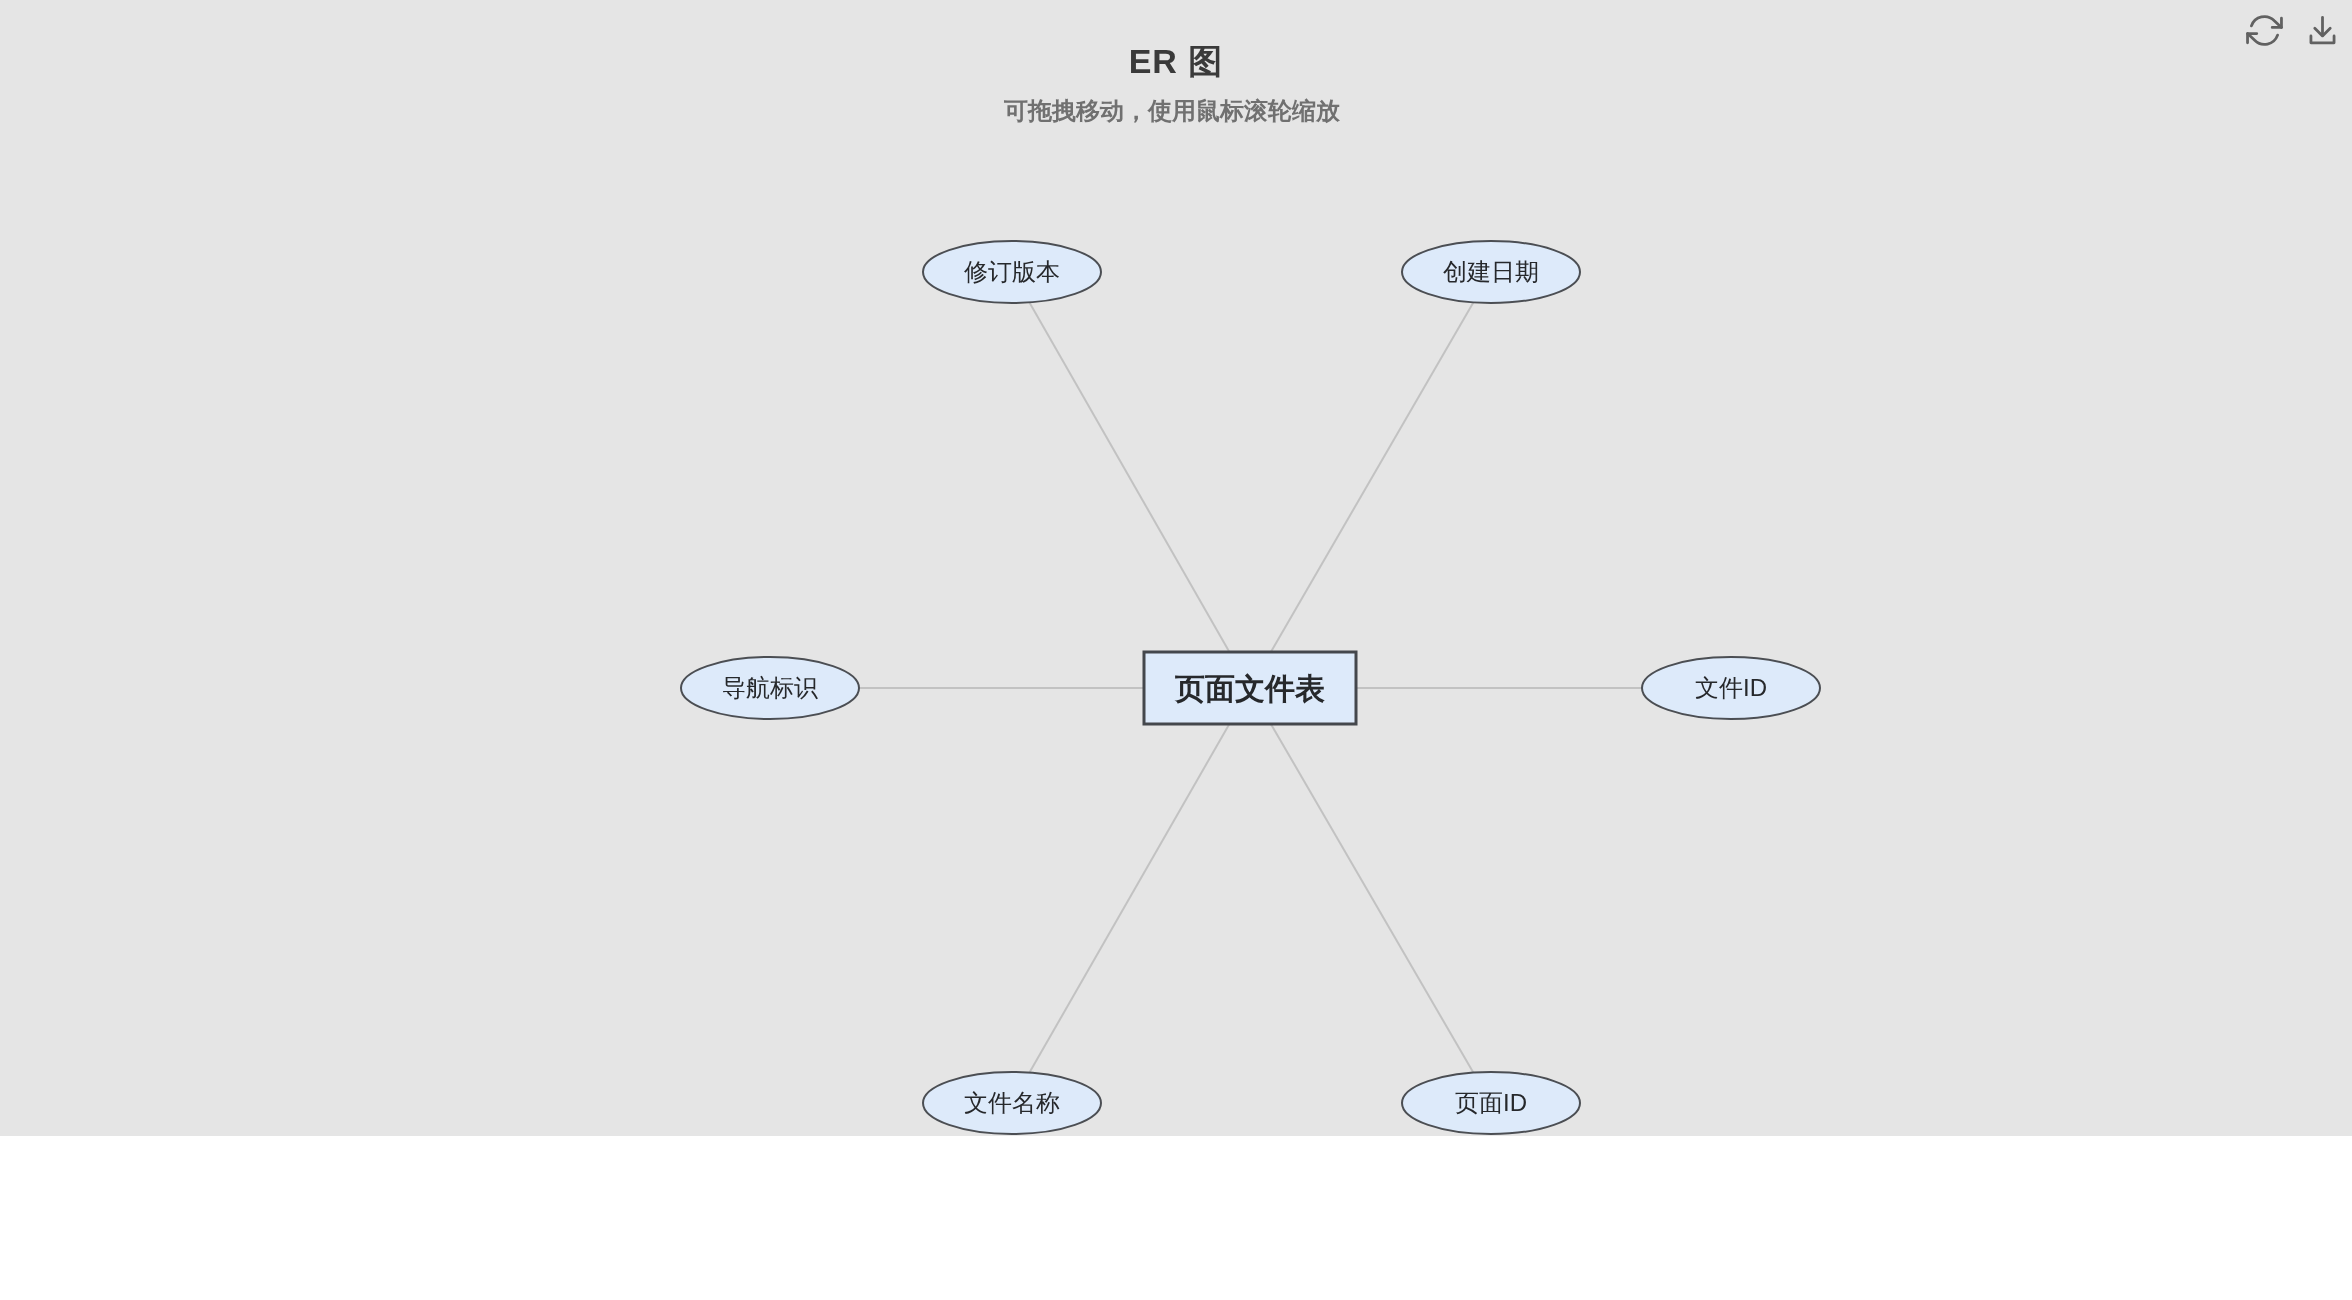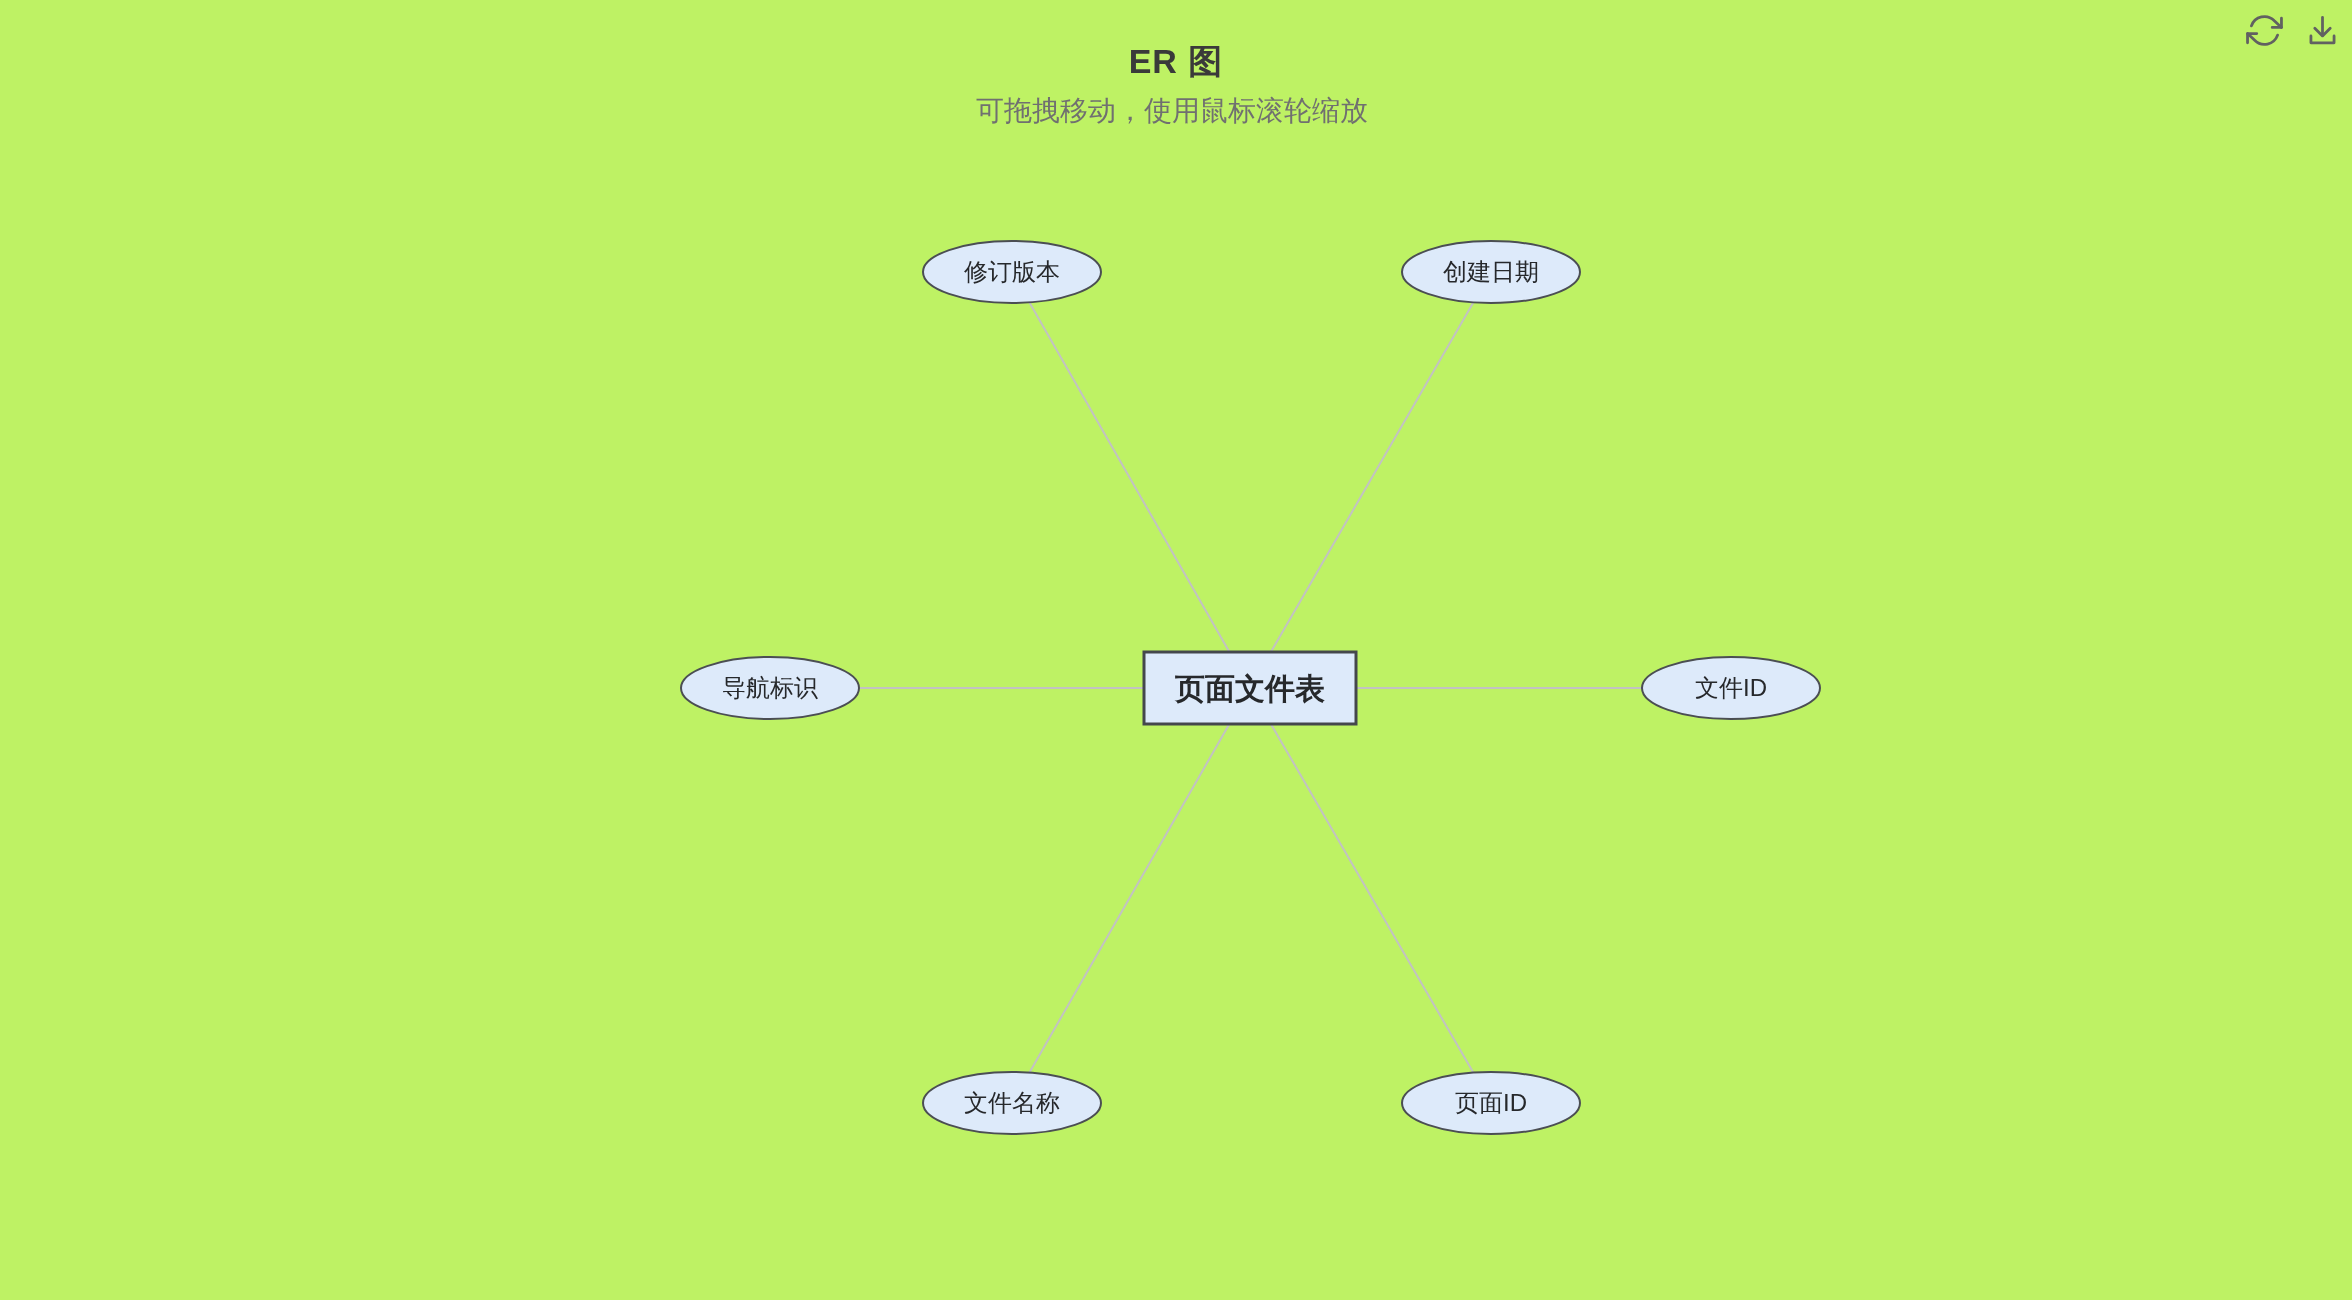--- a/index.html
+++ b/index.html
@@ -4,45 +4,46 @@
 <style>
   html, body {
     margin: 0;
     padding: 0;
     background: #ffffff;
     font-family: "Liberation Sans", "DejaVu Sans", sans-serif;
   }
   .page {
     position: relative;
     width: 2352px;
-    height: 1300px;
-    background: #bef264;
+    height: 1136px;
+    background: #e5e5e5;
     overflow: hidden;
   }
   .header {
     position: absolute;
     top: 0;
     left: 0;
     width: 100%;
     text-align: center;
     pointer-events: none;
   }
   .title {
     margin: 40px 0 0 0;
     font-size: 34px;
     line-height: 42px;
     font-weight: 700;
     color: #3a3a3a;
     letter-spacing: 1px;
   }
   .subtitle {
     margin: 14px 8px 0 0;
-    font-size: 28px;
+    font-size: 24px;
     line-height: 30px;
     color: #707070;
+    font-weight: bold;
   }
   .toolbar {
     position: absolute;
     top: 10px;
     right: 10px;
     display: flex;
     align-items: center;
     gap: 18px;
   }
   .icon-btn {

